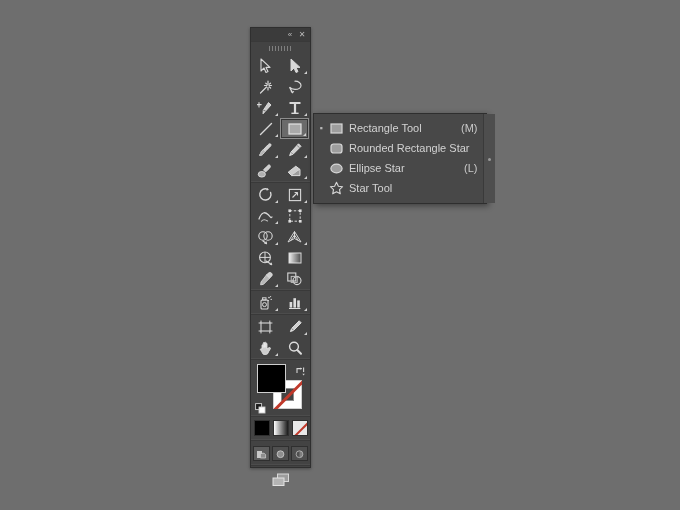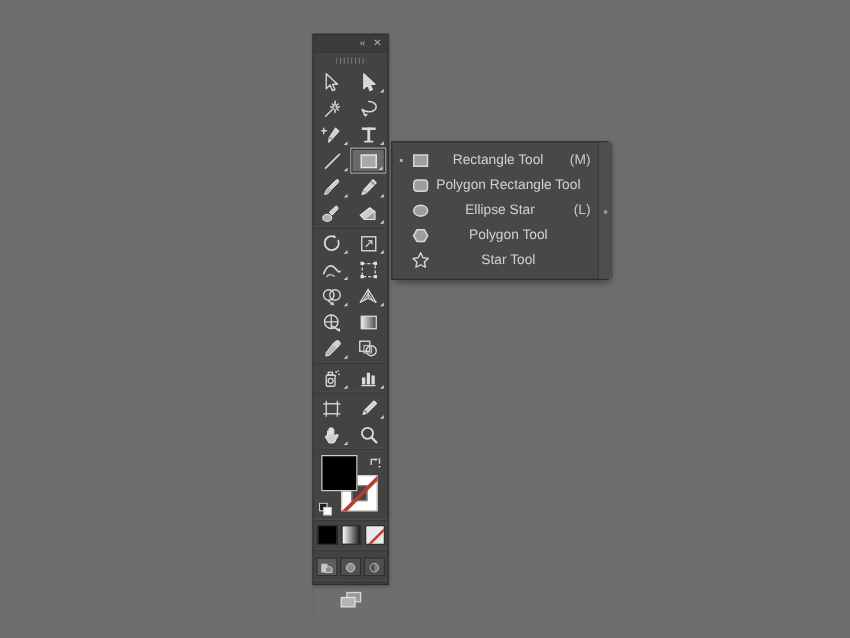--- a/index.html
+++ b/index.html
@@ -291,21 +291,20 @@
     display: flex;
     align-items: center;
     justify-content: center;
   }
   .fly-label {
     flex: 1 1 auto;
     font-size: 11px;
     color: #d2d2d2;
     white-space: nowrap;
     padding-left: 3px;
-    text-align: center;
   }
   .fly-key {
     flex: 0 0 auto;
     font-size: 11px;
     color: #c8c8c8;
     padding-left: 8px;
     padding-right: 2px;
   }
   .fly-tear {
     flex: 0 0 11px;
@@ -681,45 +680,35 @@
       <span class="fly-key">(M)</span>
     </div>
 
     <div class="fly-item">
       <span class="fly-bullet"></span>
       <span class="fly-ico">
         <svg width="15" height="13" viewBox="0 0 15 13">
             <rect x="2" y="2" width="11" height="9" rx="2.6" fill="#9e9e9e" stroke="#d8d8d8" stroke-width="1.2"></rect>
           </svg>
       </span>
-      <span class="fly-label">Polygon Rectangle Tool</span>
+      <span class="fly-label">Rounded Rectangle Star</span>
       <span class="fly-key"></span>
     </div>
 
     <div class="fly-item">
       <span class="fly-bullet"></span>
       <span class="fly-ico">
         <svg width="15" height="13" viewBox="0 0 15 13">
             <ellipse cx="7.5" cy="6.5" rx="5.6" ry="4.4" fill="#9e9e9e" stroke="#d8d8d8" stroke-width="1.2"></ellipse>
           </svg>
       </span>
       <span class="fly-label">Ellipse Star</span>
       <span class="fly-key">(L)</span>
     </div>
 
-    <div class="fly-item">
-      <span class="fly-bullet"></span>
-      <span class="fly-ico">
-        <svg width="15" height="13" viewBox="0 0 15 13">
-            <path d="M4.6 1.8 L10.4 1.8 L13.2 6.5 L10.4 11.2 L4.6 11.2 L1.8 6.5 Z" fill="#9e9e9e" stroke="#d8d8d8" stroke-width="1.2" stroke-linejoin="round"></path>
-          </svg>
-      </span>
-      <span class="fly-label">Polygon Tool</span>
-      <span class="fly-key"></span>
-    </div>
 
     <div class="fly-item">
       <span class="fly-bullet"></span>
       <span class="fly-ico">
         <svg width="15" height="14" viewBox="0 0 15 14">
             <path d="M7.5 1.2 L9.4 5.2 L13.6 5.7 L10.5 8.6 L11.3 12.8 L7.5 10.8 L3.7 12.8 L4.5 8.6 L1.4 5.7 L5.6 5.2 Z" fill="none" stroke="#d8d8d8" stroke-width="1.1" stroke-linejoin="round"></path>
           </svg>
       </span>
       <span class="fly-label">Star Tool</span>
       <span class="fly-key"></span>

